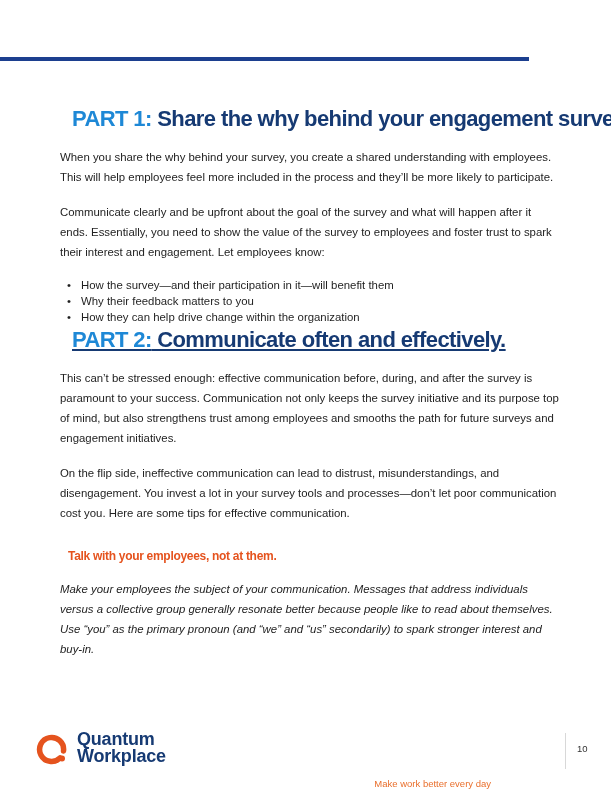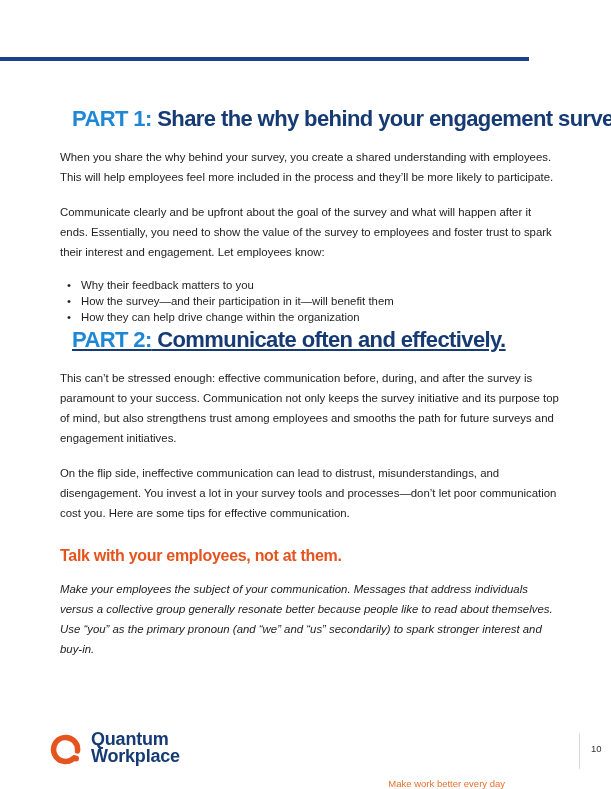--- a/index.html
+++ b/index.html
@@ -8,44 +8,44 @@
   .content { position: absolute; left: 60px; top: 104px; width: 500px; }
   h1.part { margin: 0; font-size: 22px; font-weight: bold; letter-spacing: -0.6px; line-height: 30px; color: #163a73; white-space: nowrap; }
   h1.part .num { color: #1e88d6; margin-left: 12px; }
   p { margin: 0; font-size: 11.4px; line-height: 20px; color: #222; }
   .p1 { margin-top: 13px; }
   .gap { margin-top: 15px; }
   ul { margin: 15px 0 0 0; padding-left: 21px; list-style: none; }
   ul li { font-size: 11.4px; line-height: 16px; position: relative; }
   ul li::before { content: "•"; position: absolute; left: -14px; top: 0; }
   .part2 { margin-top: 24px; text-decoration: underline; }
-  h2.sub { margin: 22px 0 0 0; font-size: 16px; font-weight: bold; color: #e5531e; letter-spacing: -0.3px; line-height: 22px; }
+  h2.sub { margin: 22px 0 0 8px; font-size: 12px; font-weight: bold; color: #e5531e; letter-spacing: -0.3px; line-height: 22px; }
   .p-sub { margin-top: 12px; font-style: italic; }
-  .footer { position: absolute; left: 14px; top: 725px; width: 548px; height: 50px; }
+  .footer { position: absolute; left: 0; top: 725px; width: 548px; height: 50px; }
   .logo { position: absolute; left: 36px; top: 6px; display: flex; align-items: center; }
   .logo svg { width: 34px; height: 34px; }
   .logo-text { margin-left: 7px; font-size: 18px; font-weight: bold; line-height: 17px; color: #163a73; letter-spacing: -0.2px; }
   .tagline { position: absolute; right: 57px; top: 10px; text-align: right; font-size: 9.5px; line-height: 14px; margin-top: 42px; }
   .tagline .t1 { color: #e96f2c; }
   .tagline .t2 { color: #707070; }
   .vrule { position: absolute; left: 565px; top: 8px; width: 1px; height: 36px; background: #d8d8d8; }
   .pagenum { position: absolute; left: 577px; top: 18px; font-size: 9.5px; color: #333; }
 </style>
 </head>
 <body>
 
 <div class="top-rule"></div>
 
 <div class="content">
   <h1 class="part"><span class="num">PART 1:</span><span> Share the why behind your engagement survey.</span></h1>
   <p class="p1">When you share the why behind your survey, you create a shared understanding with employees. This will help employees feel more included in the process and they’ll be more likely to participate.</p>
   <p class="gap">Communicate clearly and be upfront about the goal of the survey and what will happen after it ends. Essentially, you need to show the value of the survey to employees and foster trust to spark their interest and engagement. Let employees know:</p>
   <ul>
+    <li>How the survey—and their participation in it—will benefit them</li>
     <li>Why their feedback matters to you</li>
-    <li>How the survey—and their participation in it—will benefit them</li>
     <li>How they can help drive change within the organization</li>
   </ul>
 
   <h1 class="part part2"><span class="num">PART 2:</span><span> Communicate often and effectively.</span></h1>
   <p class="p1">This can’t be stressed enough: effective communication before, during, and after the survey is paramount to your success. Communication not only keeps the survey initiative and its purpose top of mind, but also strengthens trust among employees and smooths the path for future surveys and engagement initiatives.</p>
   <p class="gap">On the flip side, ineffective communication can lead to distrust, misunderstandings, and disengagement. You invest a lot in your survey tools and processes—don’t let poor communication cost you. Here are some tips for effective communication.</p>
 
   <h2 class="sub">Talk with your employees, not at them.</h2>
   <p class="p-sub">Make your employees the subject of your communication. Messages that address individuals versus a collective group generally resonate better because people like to read about themselves. Use “you” as the primary pronoun (and “we” and “us” secondarily) to spark stronger interest and buy-in.</p>
 </div>

